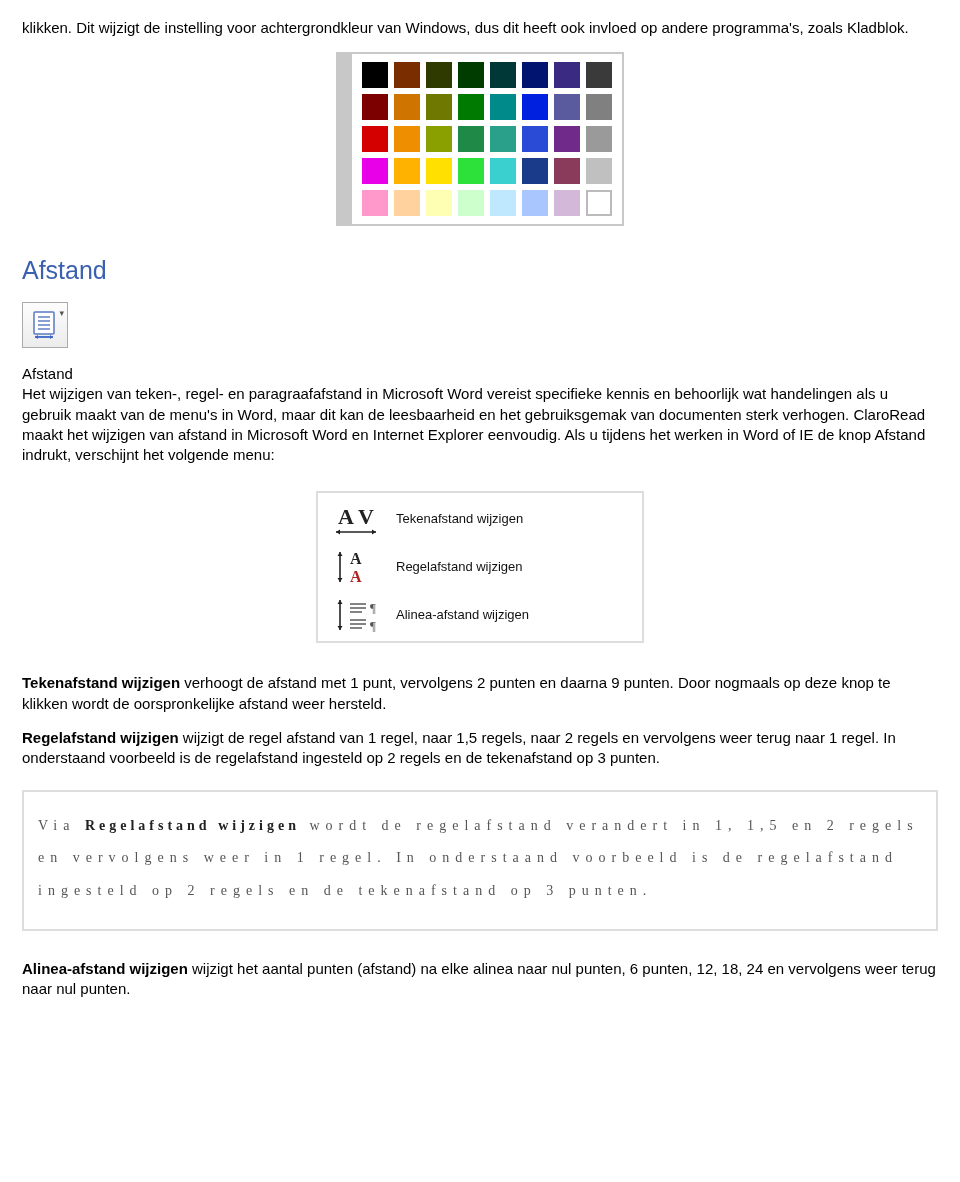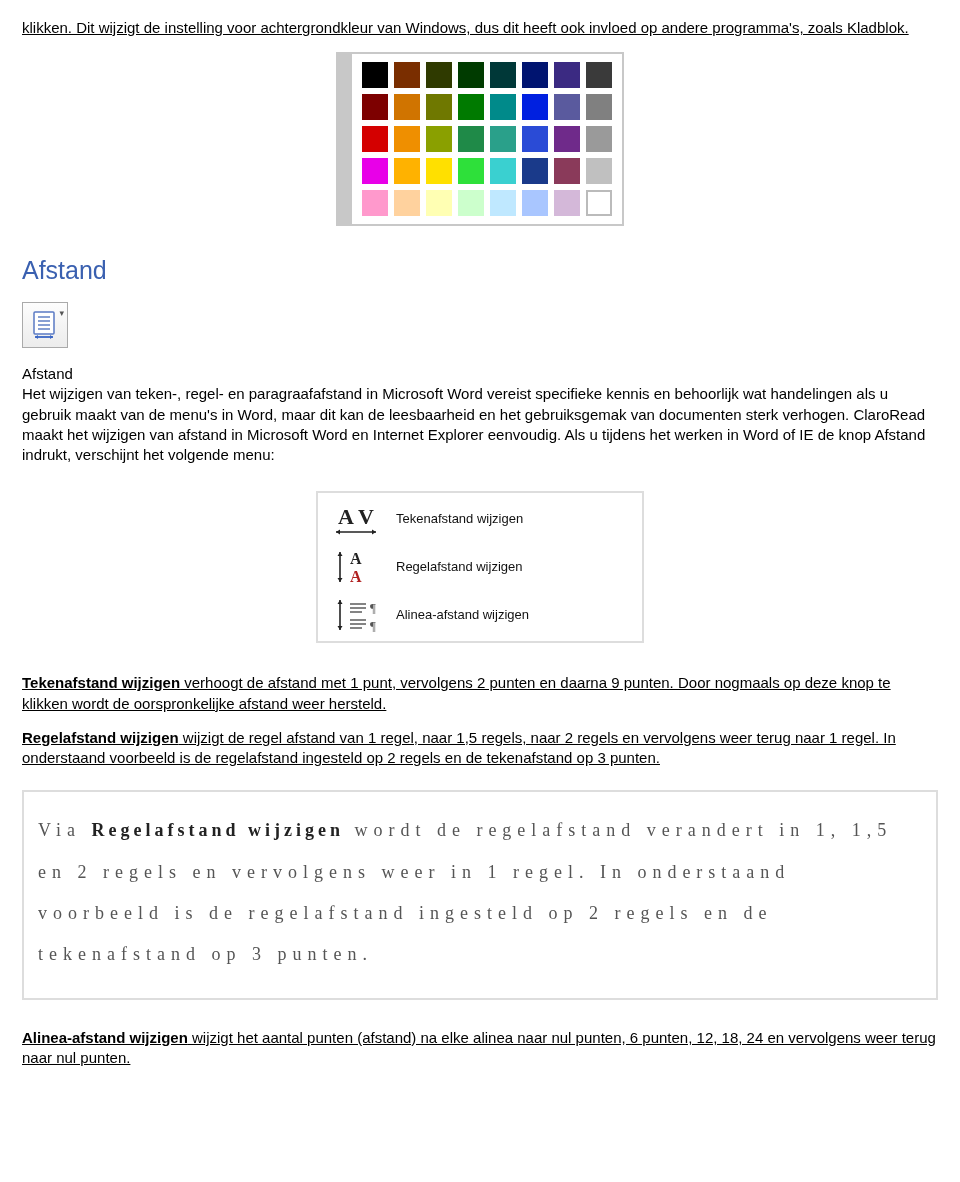--- a/index.html
+++ b/index.html
@@ -12,21 +12,21 @@
     background: #fff;
     width: 960px;
     box-sizing: border-box;
   }
   h2.section {
     color: #3a60b0;
     font-size: 25px;
     font-weight: normal;
     margin: 28px 0 16px 0;
   }
-  p { margin: 0 0 14px 0; text-decoration: underline; }
+  p { margin: 0 0 14px 0; }
   .para .bold { font-weight: bold; }
   .palette-wrap {
     display: flex;
     justify-content: center;
     margin: 12px 0 26px 0;
   }
   .palette {
     border: 2px solid #c8c8c8;
     border-left-width: 16px;
     background: #fff;
@@ -74,21 +74,21 @@
     display: flex; align-items: center; justify-content: center;
     margin-right: 10px;
   }
   .menu-text { font-size: 13px; color: #111; }
   .example-wrap { display:flex; justify-content:center; margin: 22px 0 28px 0; }
   .example-box {
     border: 2px solid #ddd;
     width: 100%;
     padding: 18px 14px 22px 14px;
     font-family: Georgia, 'Times New Roman', serif;
-    font-size: 18px;
+    font-size: 14px;
     letter-spacing: 6px;
     line-height: 2.3;
     color: #555;
   }
   .example-box .b { font-weight: bold; color:#222; letter-spacing: 4px; }
 </style>
 </head>
 <body>
 
 

